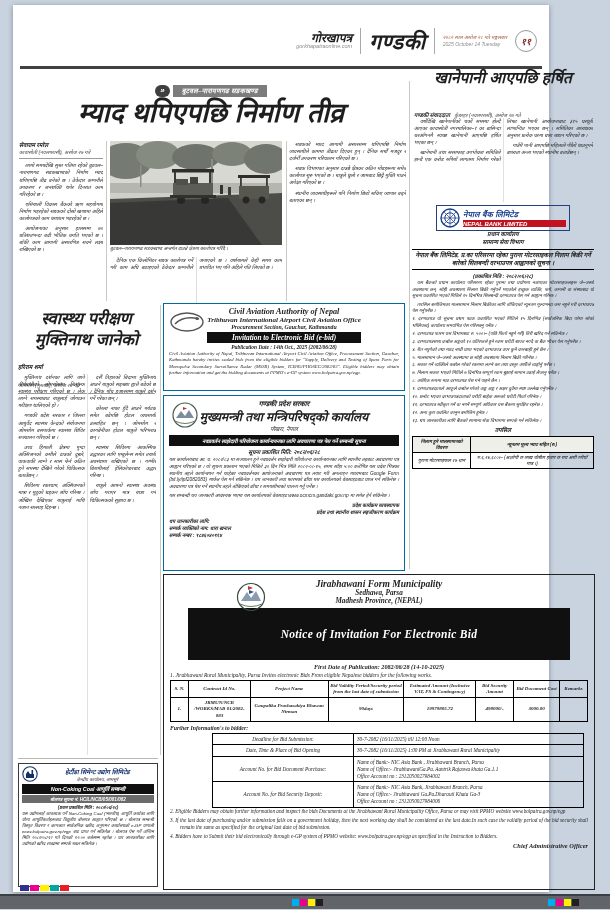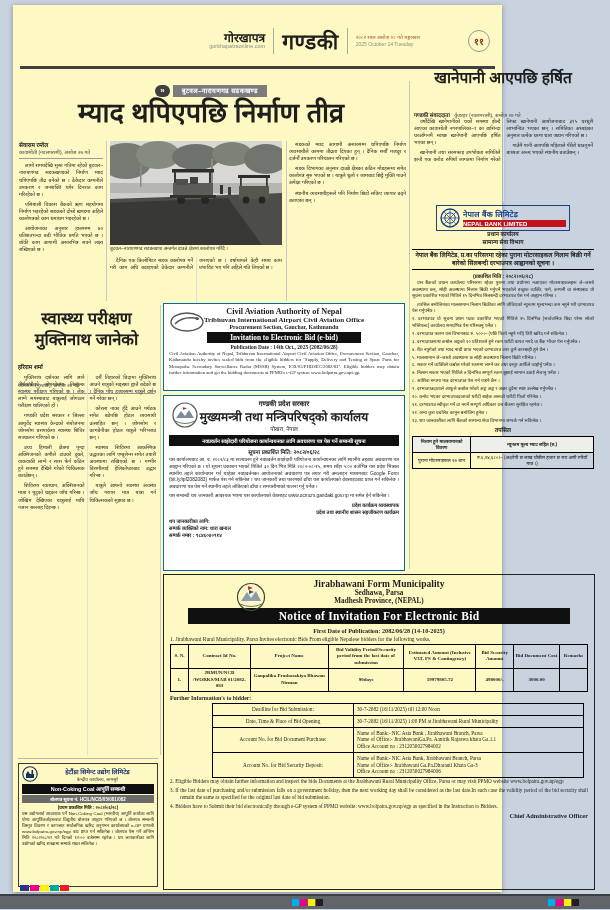--- a/index.html
+++ b/index.html
@@ -1,39 +1,39 @@
 <!DOCTYPE html>
 <html><head>
 <meta charset="utf-8">
 <style>
   html,body{margin:0;padding:0;}
   body{width:610px;height:910px;background:#c9d3df;position:relative;overflow:hidden;
        font-family:"Liberation Sans",sans-serif;color:#1e1e1e;}
-  .paper{position:absolute;left:13px;top:5px;width:489px;height:887px;background:#fef9c3;
-         box-shadow:0 1px 5px rgba(40,50,70,.45);}
+  .paper{position:absolute;left:13px;top:5px;width:536px;height:887px;background:#ffffff;
+         box-shadow:0 1px 5px rgba(40,50,70,.45);font-style:italic;}
   .abs{position:absolute;}
   .ctr{text-align:center;}
   .jst{text-align:justify;}
   .serif{font-family:"Liberation Serif",serif;}
   .hair-v{position:absolute;width:1px;background:#c9c9c4;}
   .hair-h{position:absolute;height:1px;background:#b9b9b4;}
 
   
   .masthead{top:22px;right:12px;display:flex;align-items:center;gap:8px;}
   .mh-brand{text-align:right;line-height:1.05;}
   .mh-brand .b1{font-size:12px;font-weight:bold;font-family:"Liberation Serif",serif;}
   .mh-brand .b2{font-size:5.5px;color:#8a8a8a;}
   .mh-div{width:1px;height:26px;background:#a9a9a9;}
   .mh-ed{font-size:21px;font-weight:600;letter-spacing:.5px;}
   .mh-dates{line-height:1.5;text-align:left;}
   .mh-dates .d1{font-size:5px;color:#a3543d;}
   .mh-dates .d2{font-size:5px;color:#8c8c8c;}
   .mh-page{width:20px;height:20px;border:1.6px solid #9a9a9a;border-radius:50%;
            display:flex;align-items:center;justify-content:center;
-           font-size:9.5px;font-weight:bold;color:#8c2f2f;margin-left:40px;}
+           font-size:9.5px;font-weight:bold;color:#8c2f2f;}
   .mh-rule{top:61px;left:7px;right:7px;height:3px;background:#414141;}
 
   
   .kicker{top:80px;left:2px;width:392px;display:flex;justify-content:center;gap:3px;}
   .kick-ico{background:#3f3f3f;color:#fff;border-radius:8px;font-size:8px;font-weight:bold;
             padding:0 5px;line-height:11px;}
   .kick-lab{background:#7c7c7c;color:#fff;font-size:6.5px;font-weight:bold;
             padding:2px 9px;line-height:7.5px;letter-spacing:.3px;}
   .lead-head{top:93px;left:2px;width:392px;font-size:27px;font-weight:bold;line-height:1.15;}
   .byline .nm{font-size:5.8px;font-weight:bold;}
@@ -102,21 +102,21 @@
   table.mini th,table.mini td{border:.6px solid #000;font-size:4.7px;padding:1.5px 2px;}
   table.mini th{background:#efefea;}
 
   
   .jira{top:569px;left:150px;width:432px;height:316px;padding:4px 6px;box-sizing:border-box;
         border:1.4px solid #222;}
   .jira .h1{font-size:9.5px;font-weight:bold;}
   .jira .h2{font-size:8.8px;font-weight:bold;}
   .jira .h3{font-size:7.2px;font-weight:bold;}
   .jira .h4{font-size:7.2px;font-weight:bold;}
-  .jira .bar{margin:3px 18px;font-size:11.5px;padding:2px 2px;letter-spacing:.3px;}
+  .jira .bar{margin:3px 18px;font-size:11.5px;padding:20px 2px;letter-spacing:.3px;}
   .jira .pd{font-size:6.2px;font-weight:bold;margin-bottom:2px;}
   .jira .intro{font-size:5.4px;margin:1px 0 2px;}
   table.bidtab{width:100%;border-collapse:collapse;}
   table.bidtab th,table.bidtab td{border:.7px solid #000;font-size:5px;padding:1.5px;
         text-align:center;vertical-align:middle;line-height:1.3;}
   table.bidtab th{font-weight:bold;}
   table.bidtab td{font-weight:bold;}
   .jira .fih{font-size:5.8px;font-weight:bold;margin:3px 0 2px;}
   table.futab{border-collapse:collapse;margin-left:42px;width:calc(100% - 46px);}
   table.futab td{border:.7px solid #000;font-size:5.2px;padding:2px 3px;line-height:1.3;}

